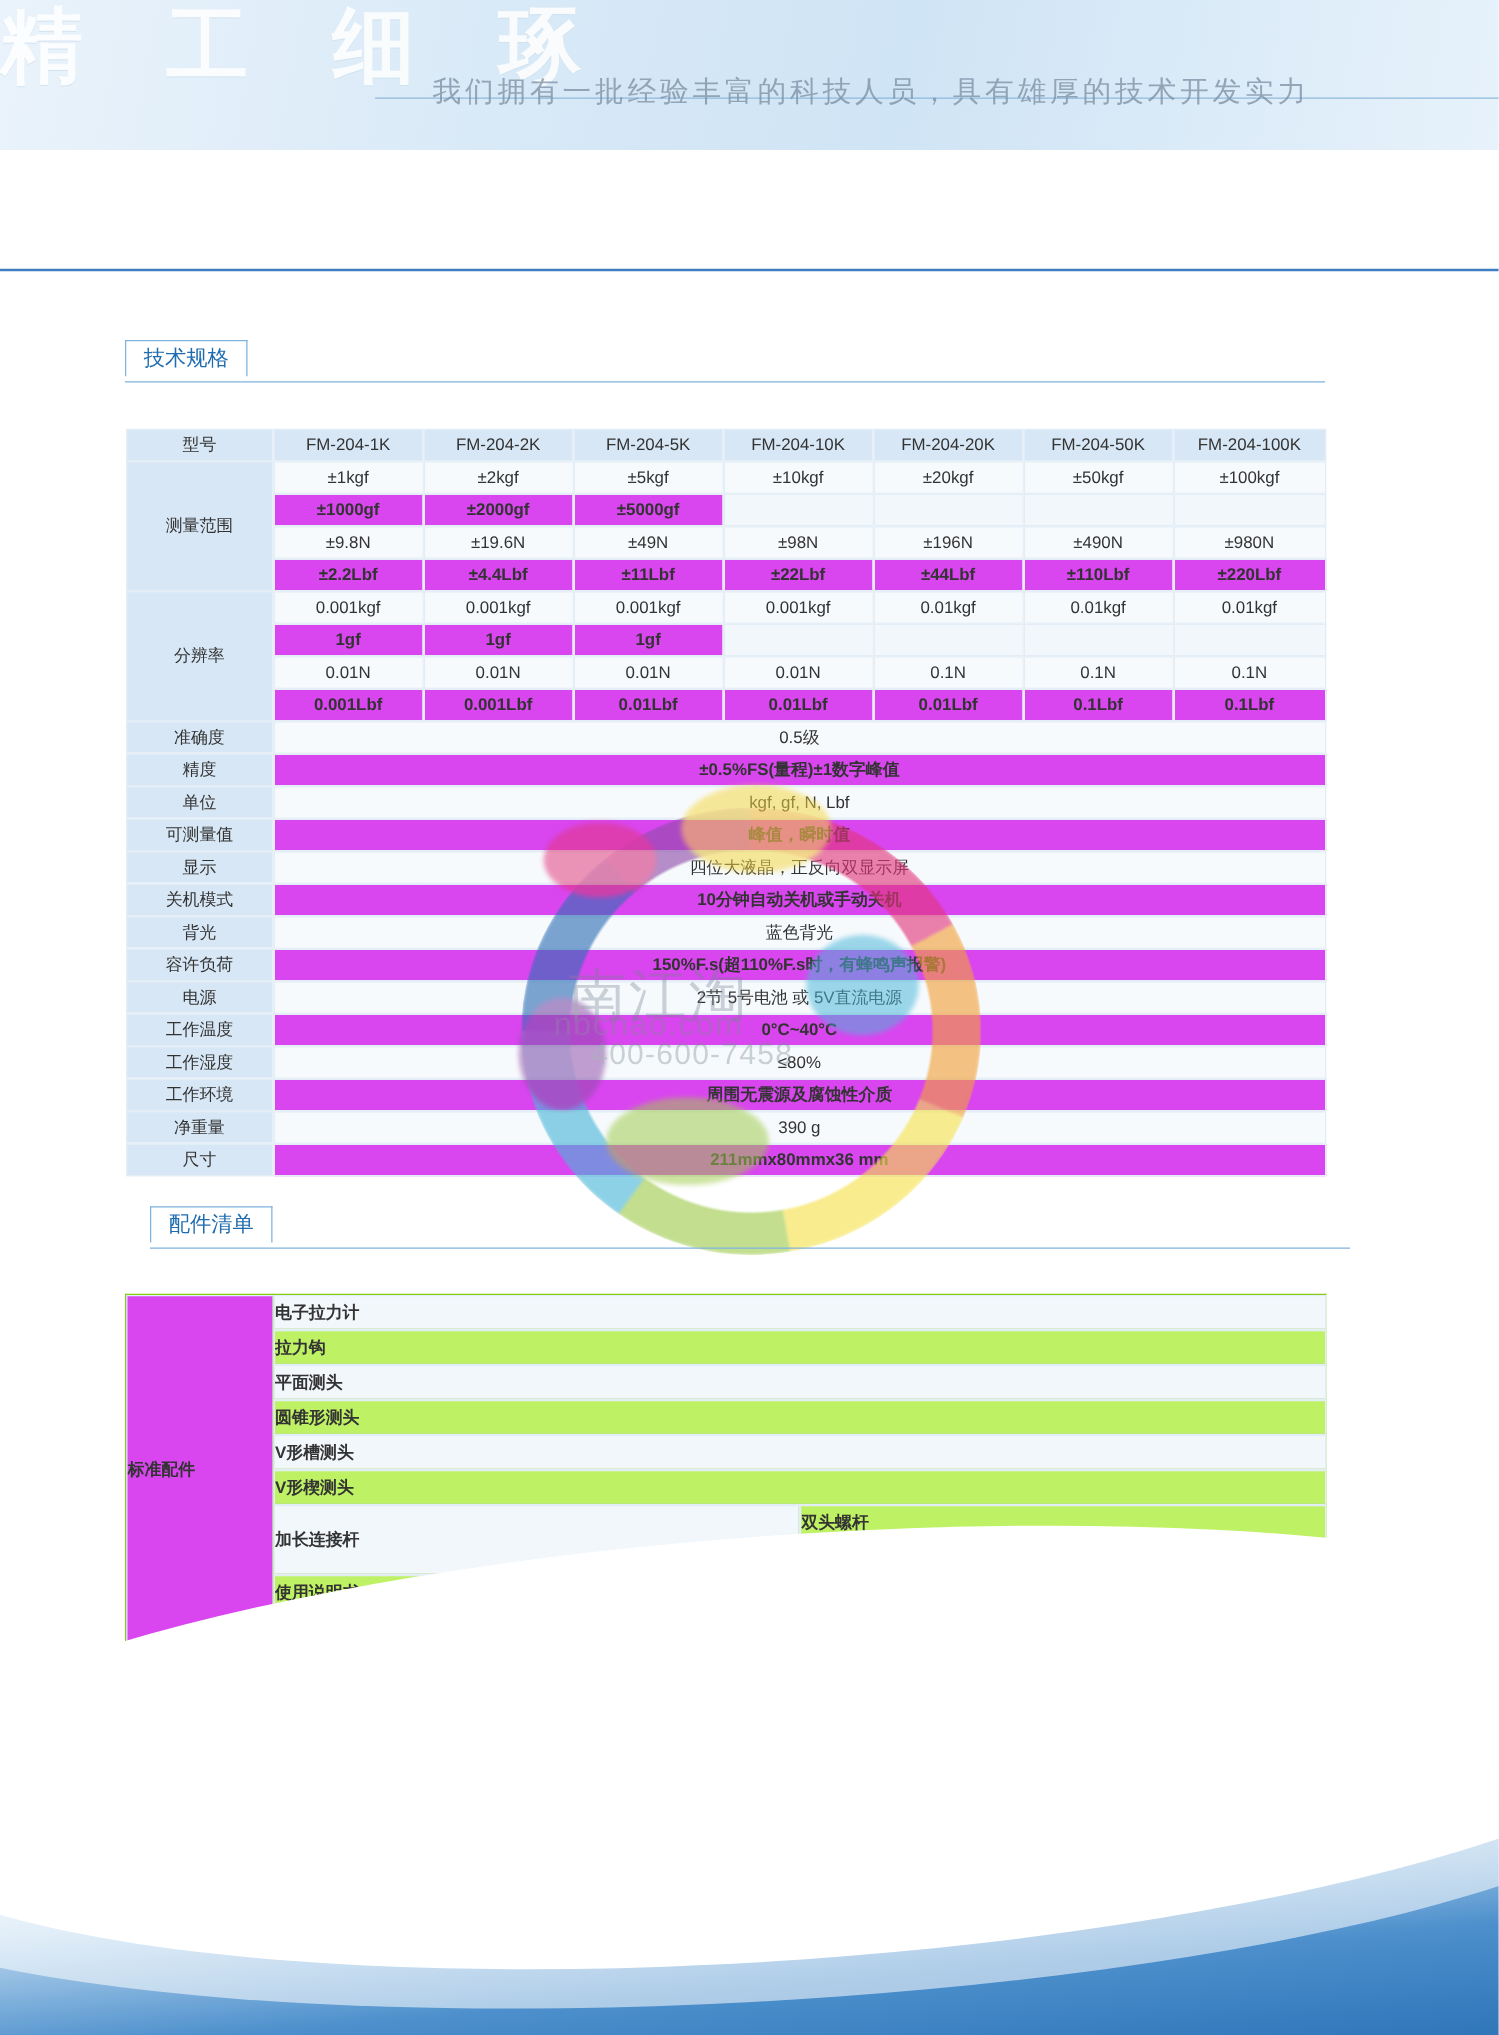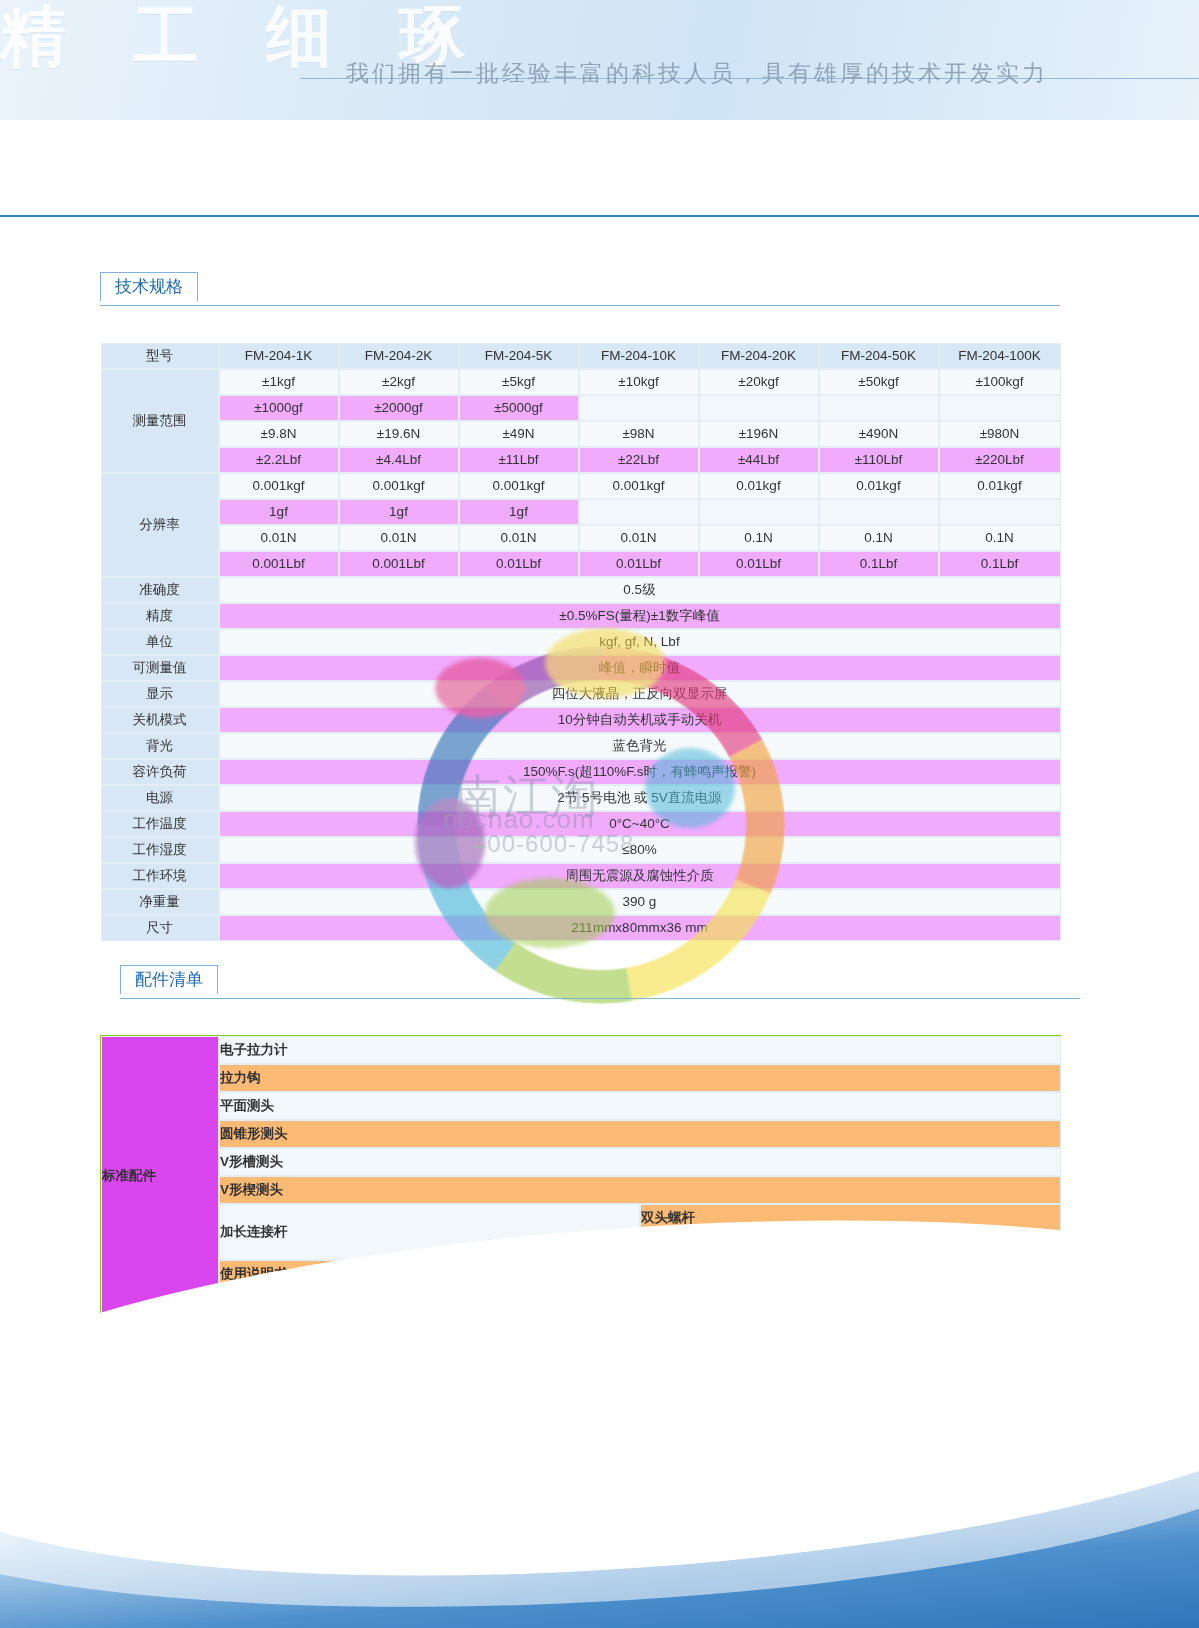--- a/index.html
+++ b/index.html
@@ -147,21 +147,22 @@
     white-space: nowrap;
   }
   table.spec td.hdr {
     background: #d7e7f5;
   }
   table.spec td.lbl {
     background: #d7e7f5;
     width: 118px;
   }
   table.spec td.alt {
-    background: #f0abfc;
+    background: #d946ef;
+    font-weight: bold;
   }
   table.spec td.light {
     background: #f7fafd;
   }
   table.spec td.blank {
     background: #f2f7fc;
   }
 
   
   table.acc {
@@ -180,21 +181,21 @@
     color: #333333;
     background: #f2f7fc;
     white-space: nowrap;
     font-weight: bold;
   }
   table.acc td.lbl {
     background: #d946ef;
     width: 118px;
   }
   table.acc td.alt {
-    background: #fdba74;
+    background: #bef264;
   }
 
   
   .watermark {
     position: absolute;
     left: 395px;
     top: 628px;
     width: 360px;
     height: 330px;
     pointer-events: none;

